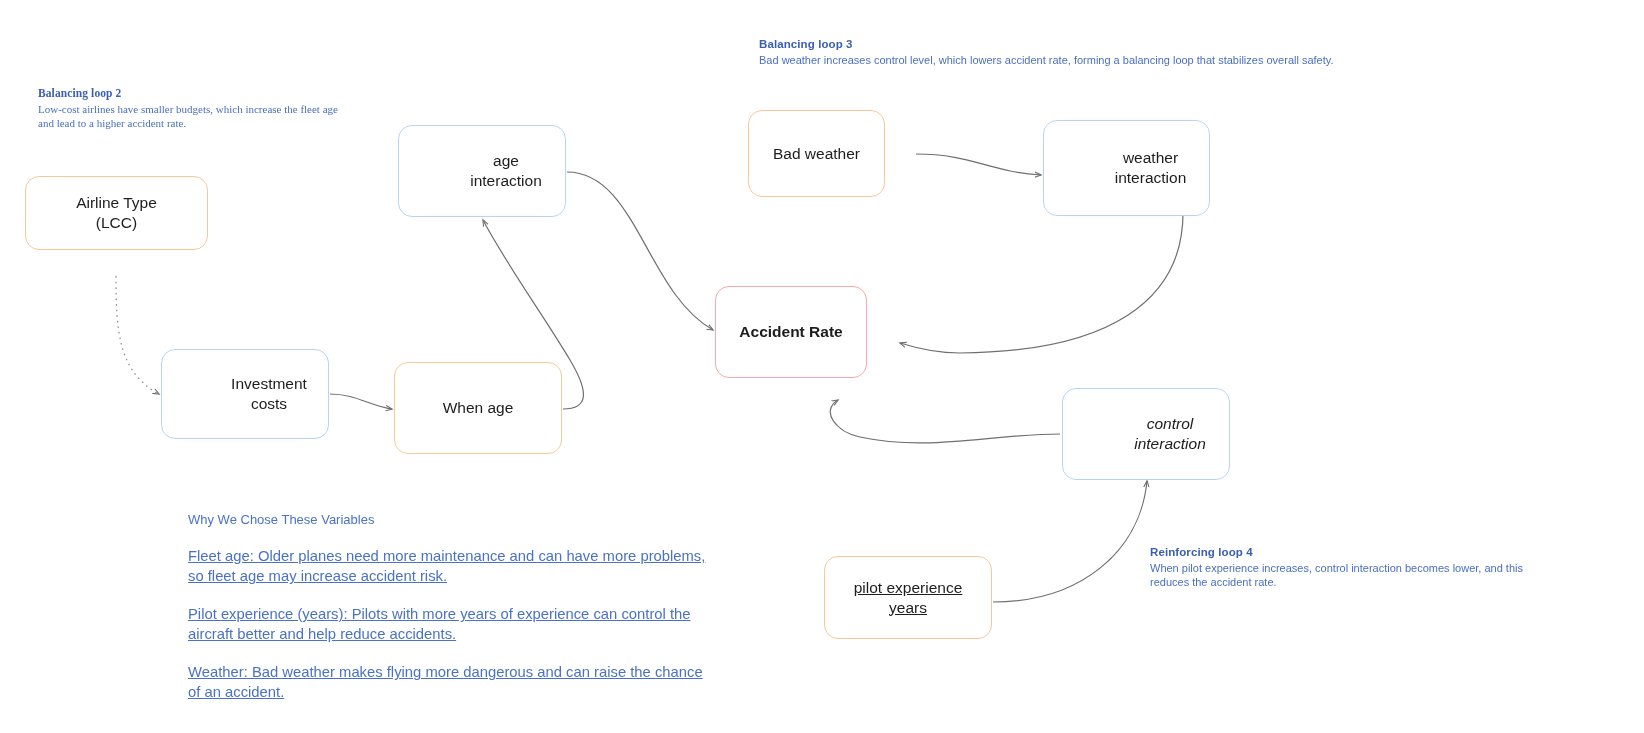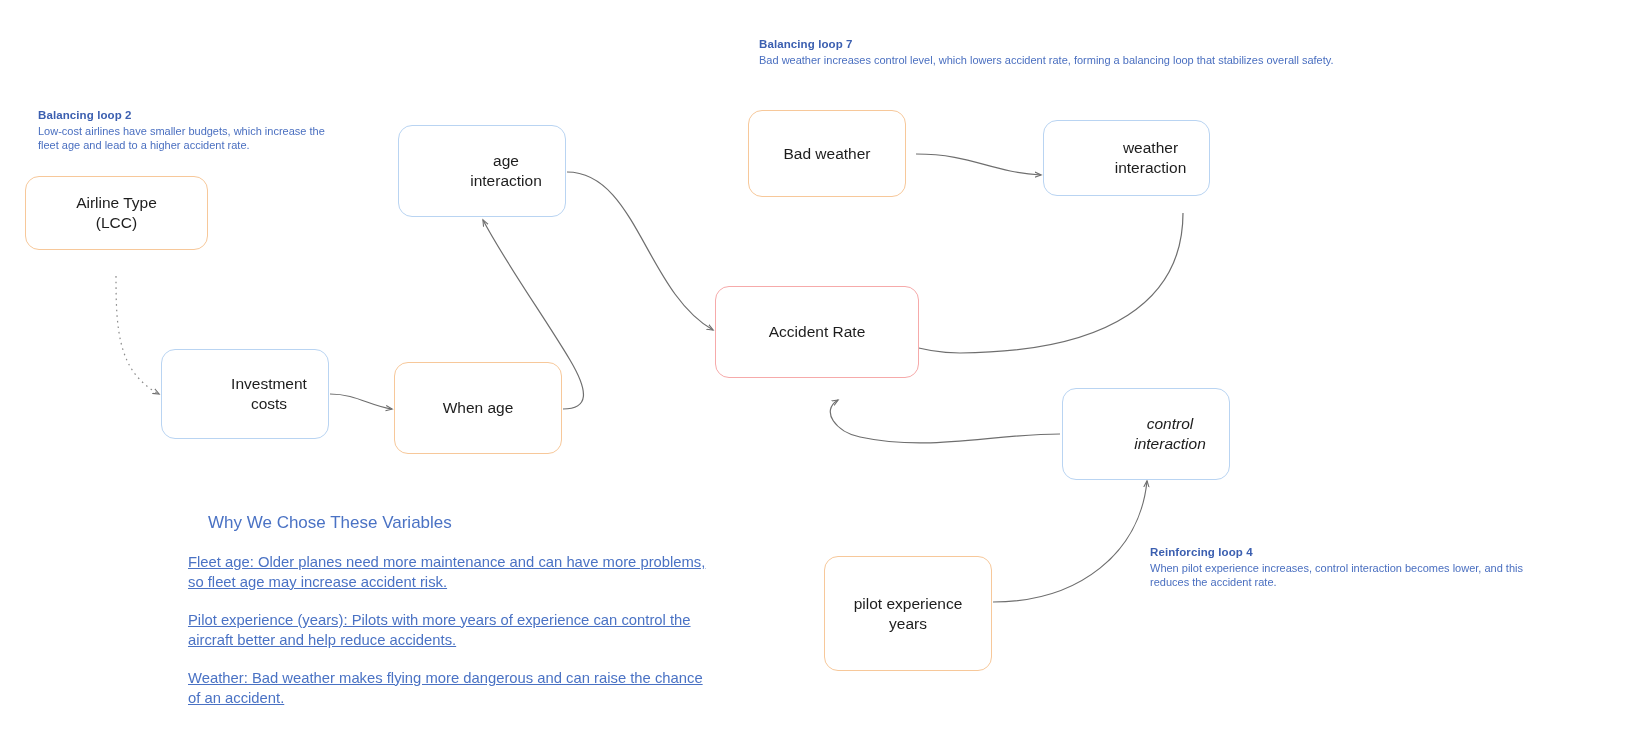--- a/index.html
+++ b/index.html
@@ -16,21 +16,21 @@
   .node.orange{border-color:#f7c89a;}
   .node.blue{border-color:#b9d4f2;padding-left:48px;}
   .node.red{border-color:#f6aaaa;}
 
   .note{position:absolute;color:#4a6fc0;font-family:"Liberation Sans",sans-serif;}
   .note .ntitle{font-weight:bold;font-size:11.5px;color:#3b5fb0;line-height:1.35;
                 display:block;letter-spacing:0.1px;}
   .note .nbody{font-size:11px;color:#4a6fc0;line-height:1.32;display:block;}
 
   .prose{position:absolute;color:#4a72c4;font-family:"Liberation Sans",sans-serif;}
-  .prose .ptitle{font-size:17px;color:#4a72c4;display:block;line-height:1.4;margin-left:20px;}
+  .prose .ptitle{font-size:13px;color:#4a72c4;display:block;line-height:1.4;}
   .prose p{margin:0;font-size:14.8px;line-height:1.35;color:#4a72c4;text-decoration:underline;}
   .prose .gap{height:18px;}
 </style>
 </head>
 <body>
 
 <div id="canvas">
 
   <svg id="edges" viewBox="0 0 1644 733" xmlns="http://www.w3.org/2000/svg">
     <defs>
@@ -66,47 +66,47 @@
   </div>
 
   <div class="node orange" style="left:394px;top:362px;width:168px;height:92px;">
     <span class="nlabel">When age</span>
   </div>
 
   <div class="node blue" style="left:398px;top:125px;width:168px;height:92px;">
     <span class="nlabel">age interaction</span>
   </div>
 
-  <div class="node red" style="left:715px;top:286px;width:204px;height:92px;">
+  <div class="node red" style="left:715px;top:286px;width:152px;height:92px;font-weight:bold;">
     <span class="nlabel">Accident Rate</span>
   </div>
 
-  <div class="node orange" style="left:748px;top:110px;width:158px;height:87px;text-align:center;">
+  <div class="node orange" style="left:748px;top:110px;width:137px;height:87px;text-align:center;">
     <span class="nlabel">Bad weather</span>
   </div>
 
-  <div class="node blue" style="left:1043px;top:120px;width:167px;height:76px;">
+  <div class="node blue" style="left:1043px;top:120px;width:167px;height:96px;">
     <span class="nlabel">weather interaction</span>
   </div>
 
   <div class="node blue" style="left:1062px;top:388px;width:168px;height:92px;font-style:italic;">
     <span class="nlabel">control interaction</span>
   </div>
 
-  <div class="node orange" style="left:824px;top:556px;width:168px;height:115px;">
+  <div class="node orange" style="left:824px;top:556px;width:168px;height:83px;text-decoration:underline;">
     <span class="nlabel">pilot experience years</span>
   </div>
 
-  <div class="note" style="left:38px;top:108px;width:300px;">
+  <div class="note" style="left:38px;top:86px;width:300px;font-family:Liberation Serif, serif;">
     <span class="ntitle">Balancing loop 2</span>
     <span class="nbody">Low-cost airlines have smaller budgets, which increase the fleet age and lead to a higher accident rate.</span>
   </div>
 
   <div class="note" style="left:759px;top:37px;width:610px;">
-    <span class="ntitle">Balancing loop 7</span>
+    <span class="ntitle">Balancing loop 3</span>
     <span class="nbody">Bad weather increases control level, which lowers accident rate, forming a balancing loop that stabilizes overall safety.</span>
   </div>
 
   <div class="note" style="left:1150px;top:545px;width:375px;">
     <span class="ntitle">Reinforcing loop 4</span>
     <span class="nbody">When pilot experience increases, control interaction becomes lower, and this reduces the accident rate.</span>
   </div>
 
   <div class="prose" style="left:188px;top:511px;width:530px;">
     <span class="ptitle">Why We Chose These Variables</span>

